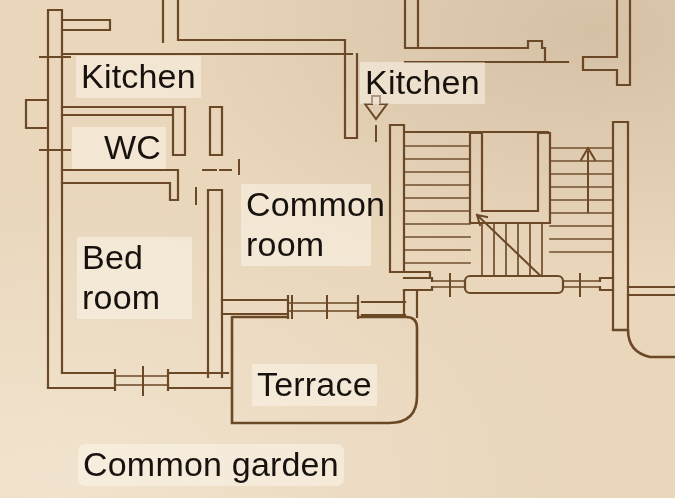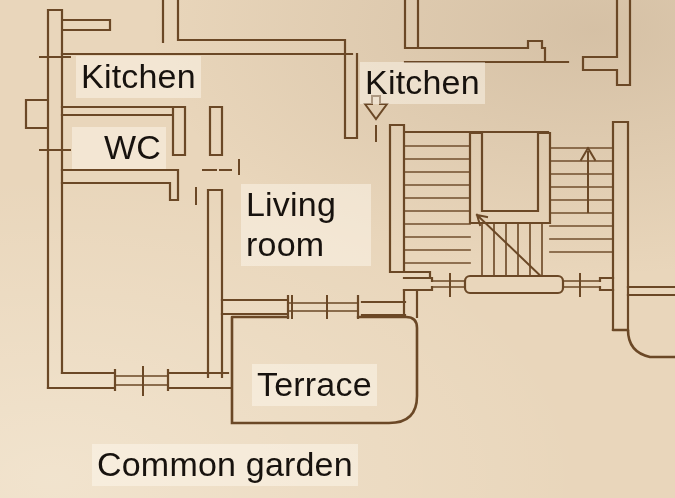--- a/index.html
+++ b/index.html
@@ -143,17 +143,18 @@
 
     <g>
       <path class="wall-thick" d="M232,317 L288,317 M358,317 L406,317
         M232,317 L232,423 L389,423 Q417,423 417,396 L417,328 Q417,317 406,317"></path>
     </g>
   </svg>
 
   <div class="room-label" style="left:76px;top:56px;">Kitchen</div>
   <div class="room-label" style="left:72px;top:127px;padding-left:32px;">WC</div>
   <div class="room-label" style="left:360px;top:62px;">Kitchen</div>
-  <div class="room-label" style="left:241px;top:184px;width:120px;">Living room</div>
+  <div class="room-label" style="left:241px;top:184px;width:120px;">Common room</div>
+  <div class="room-label" style="left:77px;top:237px;width:105px;">Bed room</div>
   <div class="room-label" style="left:252px;top:348px;margin-top:16px;">Terrace</div>
-  <div class="room-label" style="left:92px;top:444px;">Common garden</div>
+  <div class="room-label" style="left:78px;top:444px;border-radius:7px;">Common garden</div>
 
 </div>
 
 </body></html>

